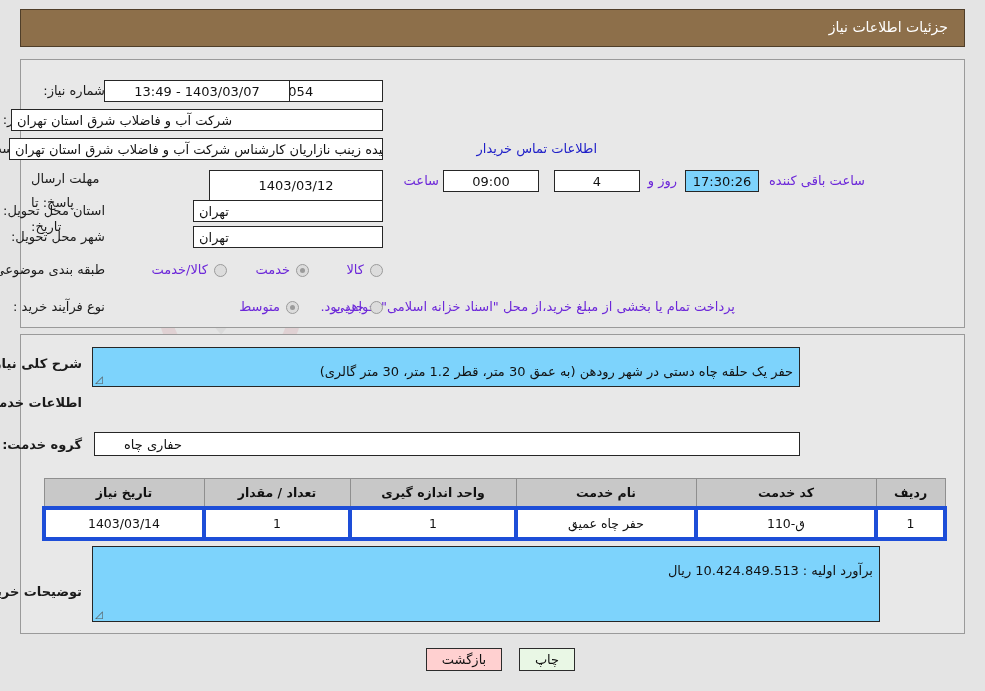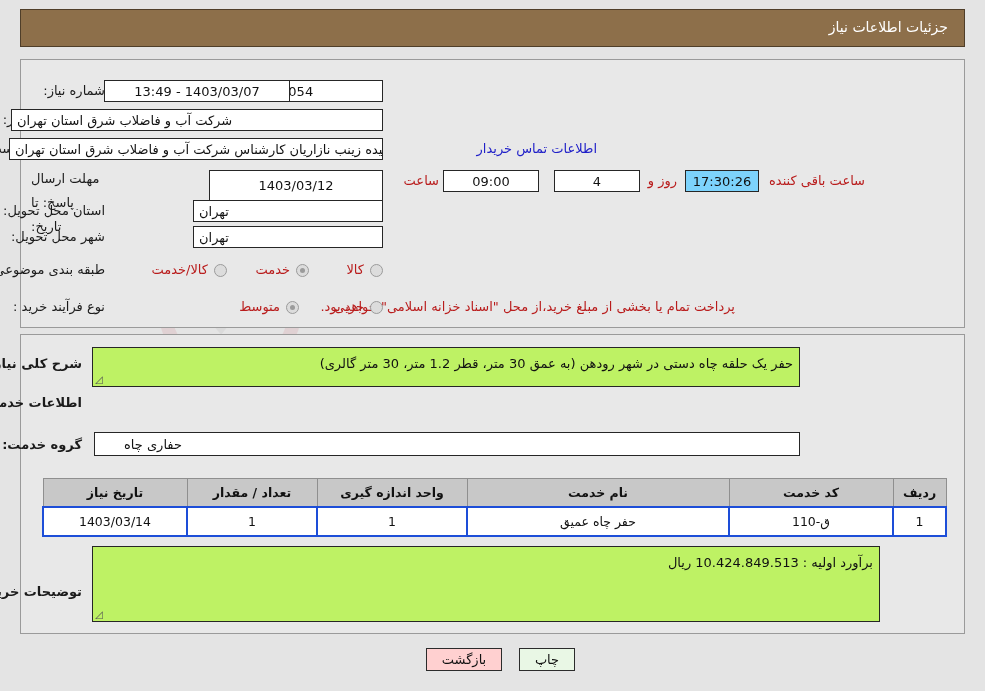--- a/index.html
+++ b/index.html
@@ -131,21 +131,21 @@
     font-size: 13px;
     color: #2020c8;
     z-index: 4;
     white-space: nowrap;
     cursor: pointer;
     text-decoration: none;
   }
   .plain {
     position: absolute;
     font-size: 13px;
-    color: #b91c1c;
+    color: #6d28d9;
     z-index: 4;
     white-space: nowrap;
   }
 
   
   .radio {
     position: absolute;
     width: 13px;
     height: 13px;
     border-radius: 50%;
@@ -159,27 +159,27 @@
     position: absolute;
     left: 3px; top: 3px;
     width: 5px; height: 5px;
     border-radius: 50%;
     background: #9b9b9b;
   }
 
   
   .ta {
     position: absolute;
-    background: #bef264;
+    background: #7dd3fc;
     border: 1px solid #262626;
     box-sizing: border-box;
     font-size: 13px;
     color: #111111;
     z-index: 4;
-    padding: 8px 6px;
+    padding: 16px 6px;
     overflow: hidden;
   }
   .ta .resize {
     position: absolute;
     left: 2px;
     bottom: 1px;
     width: 10px;
     height: 10px;
     color: #555;
     font-size: 10px;
@@ -199,25 +199,25 @@
     table-layout: fixed;
   }
   .tbl th {
     background: #c8c8c8;
     border: 1px solid #8f8f8f;
     color: #111;
     font-weight: bold;
     height: 27px;
     font-size: 12.5px;
     text-align: center;
-    padding: 0 4px;
+    padding: 0 12px;
   }
   .tbl td {
     background: #ffffff;
-    border: 2px solid #1d4ed8;
+    border: 4px solid #1d4ed8;
     color: #111;
     height: 27px;
     text-align: center;
     padding: 0 4px;
     font-size: 12.5px;
   }
 
   
   .btn {
     position: absolute;

